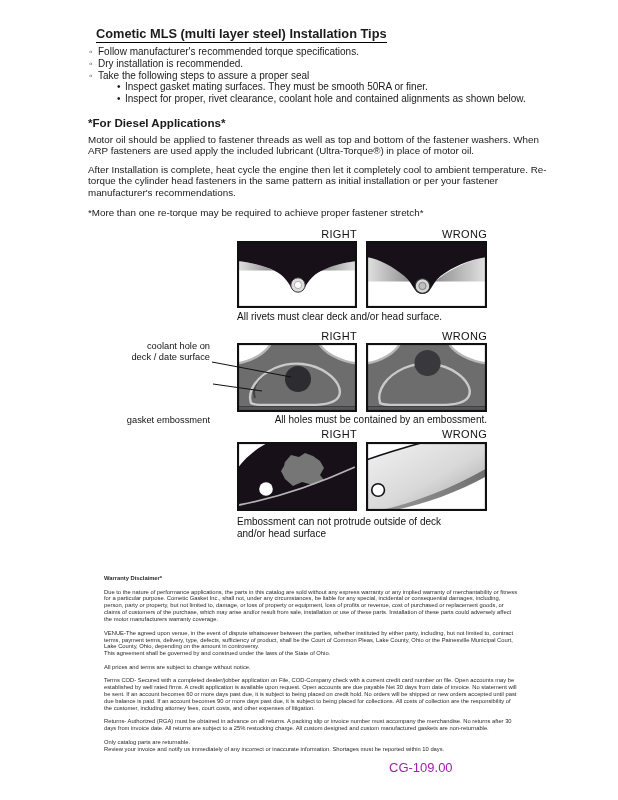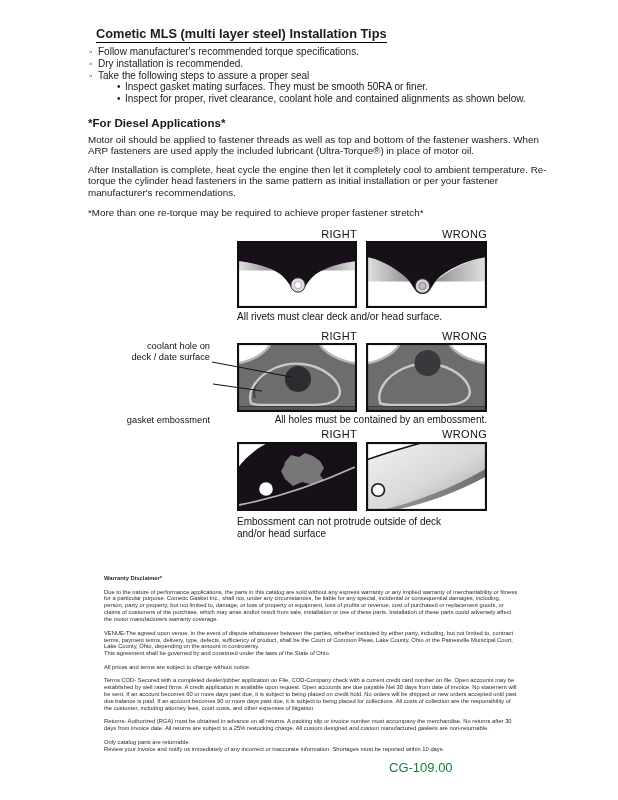--- a/index.html
+++ b/index.html
@@ -34,21 +34,21 @@
   .dcaption { font-size:10px; color:#111; line-height:11.5px; }
   .sidelabel { font-size:9.3px; line-height:11.2px; text-align:right; color:#111; }
   .leader { pointer-events:none; }
 
   
   .disclaimer { left:104px; top:575px; width:416px; font-size:5.8px; line-height:6.9px; color:#2a2a2a; }
   .disclaimer .dh { font-weight:bold; margin:0 0 6.6px 0; }
   .disclaimer p { margin:0 0 6.6px 0; }
   .disclaimer p.tight { margin:0; }
 
-  .pagenum { left:389px; top:760px; font-size:13px; color:#15803d; }
+  .pagenum { left:389px; top:760px; font-size:13px; color:#a21caf; }
 </style>
 </head>
 <body>
 
 <div class="page">
 
   <div class="abs title">Cometic MLS (multi layer steel) Installation Tips</div>
 
   <div class="abs bullets">
     <div class="b">

